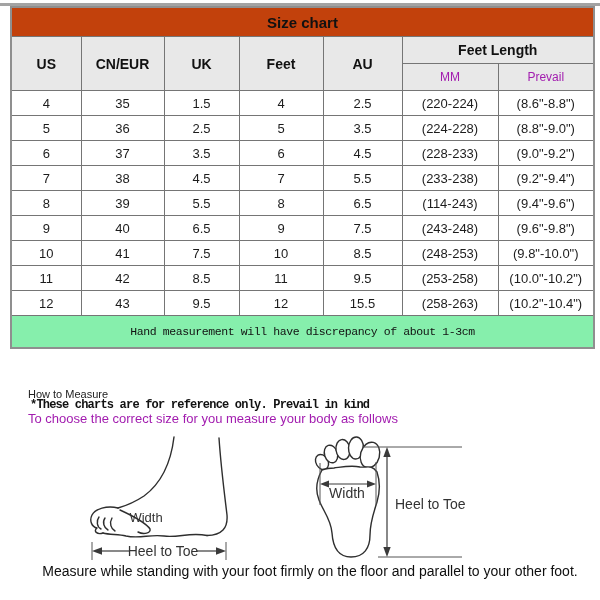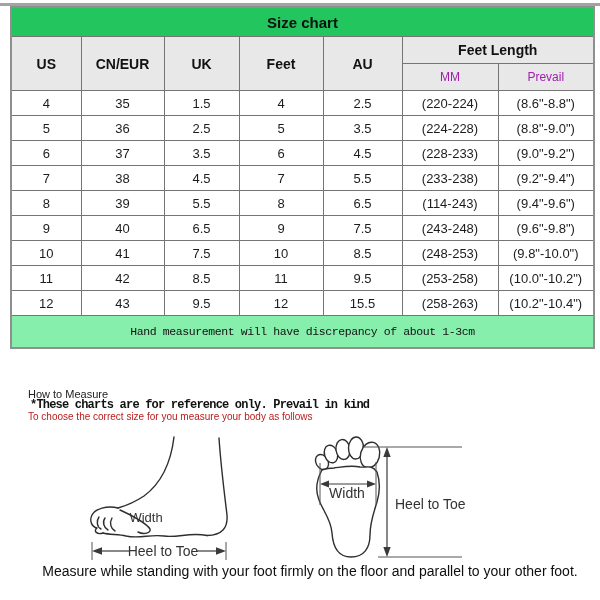--- a/index.html
+++ b/index.html
@@ -4,34 +4,34 @@
 <style>
   html,body{margin:0;padding:0;background:#ffffff;}
   .canvas{position:relative;width:600px;height:600px;background:#ffffff;overflow:hidden;
           font-family:"Liberation Sans",sans-serif;color:#1c1c1c;}
   .top-line{position:absolute;left:0;top:3px;width:600px;height:3px;background:#a3a3a3;}
 
   table.size-table{position:absolute;left:10px;top:6px;width:583px;border-collapse:collapse;
           table-layout:fixed;background:#fff;border:2px solid #8f8f8f;}
   table.size-table th, table.size-table td{border:1px solid #757575;text-align:center;
           padding:0;vertical-align:middle;overflow:hidden;white-space:nowrap;}
-  tr.r-title th{height:28px;font-size:15px;font-weight:bold;color:#111;background:#22c55e;}
+  tr.r-title th{height:28px;font-size:15px;font-weight:bold;color:#111;background:#c2410c;}
   tr.r-head1 th, tr.r-head2 th{background:#e8e8e8;}
   tr.r-head1 th{height:26px;font-size:14px;font-weight:bold;color:#111;}
   th.span-col{font-size:14px;font-weight:bold;margin-top:28px;}
   tr.r-head2 th{height:26px;font-size:12px;font-weight:normal;color:#a21caf;}
   tbody tr{height:25px;}
   tbody td{font-size:13px;color:#1c1c1c;}
   tfoot td{height:31px;font-family:"Liberation Mono",monospace;font-size:11.5px;
            letter-spacing:-0.4px;color:#111;background:#86efac;}
 
   .disclaimer{position:absolute;left:30px;top:363px;font-family:"Liberation Mono",monospace;
            font-size:12px;font-weight:bold;letter-spacing:-0.8px;color:#111;margin-top:35px;}
   .how-title{position:absolute;left:28px;top:388px;font-size:11px;color:#222;}
-  .how-sub{position:absolute;left:28px;top:411px;font-size:10px;color:#b91c1c;}
+  .how-sub{position:absolute;left:28px;top:411px;font-size:13px;color:#a21caf;}
   .diagram-svg{position:absolute;left:0;top:430px;width:600px;height:160px;}
   .caption{position:absolute;left:10px;top:563px;width:600px;text-align:center;
            font-size:14px;color:#0e0e0e;}
   .stroke{fill:none;stroke:#2e2e2e;stroke-width:1.4;stroke-linecap:round;stroke-linejoin:round;}
   .thin{fill:none;stroke:#555;stroke-width:1;}
   .arrowline{fill:none;stroke:#3a3a3a;stroke-width:1.2;}
   .ah{fill:#3a3a3a;stroke:none;}
   .lbl{font-family:"Liberation Sans",sans-serif;fill:#333;}
   .whitefill{fill:#ffffff;}
 </style>

